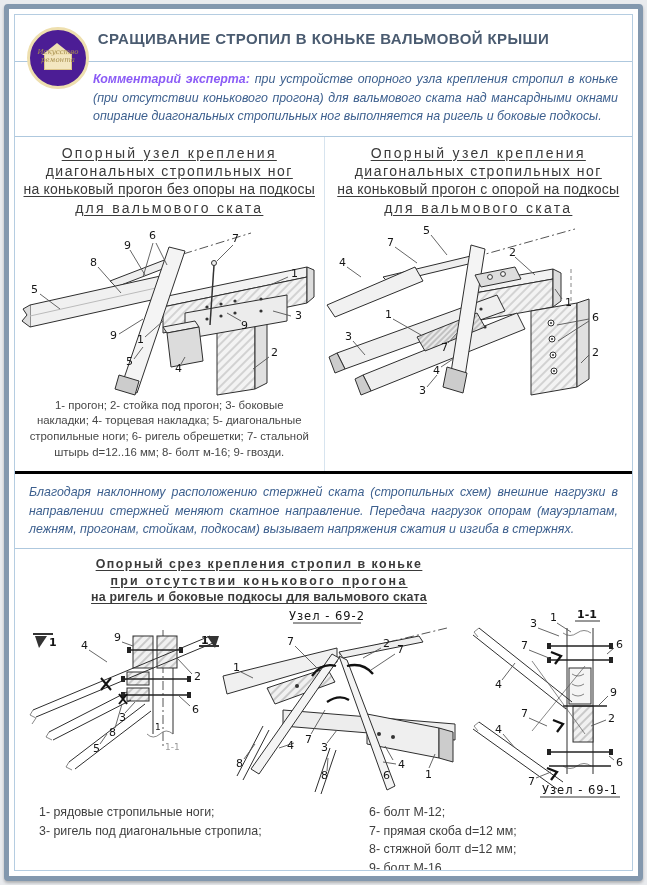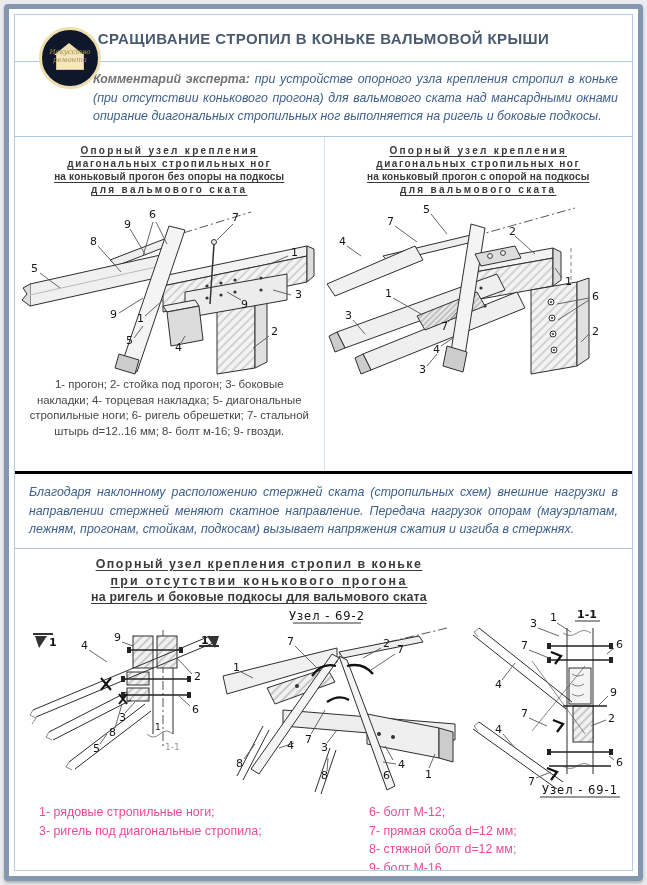--- a/index.html
+++ b/index.html
@@ -1,45 +1,45 @@
 <!DOCTYPE html>
 <html><head>
 <meta charset="utf-8">
 <style>
   html,body{margin:0;padding:0;background:#e9ebee;}
   .wrap{width:647px;height:885px;box-sizing:border-box;background:#e9ebee;padding:4px;font-family:"Liberation Sans",sans-serif;}
   .page{box-sizing:border-box;height:100%;background:#fff;border:5px solid #8398ae;border-radius:4px;padding:5px;box-shadow:0 2px 3px rgba(0,0,0,.25);}
   .inner{box-sizing:border-box;height:100%;border:1px solid #b5cde1;position:relative;overflow:hidden;}
   
   header{height:46px;border-bottom:1px solid #aec8de;display:flex;align-items:center;justify-content:center;}
-  .logo{position:absolute;top:12px;left:24px;width:56px;height:56px;border-radius:50%;background:#0f172a;border:3px solid #eedfae;z-index:2;display:flex;align-items:center;justify-content:center;flex-direction:column;}
+  .logo{position:absolute;top:12px;left:12px;width:56px;height:56px;border-radius:50%;background:#4c1d95;border:3px solid #eedfae;z-index:2;display:flex;align-items:center;justify-content:center;flex-direction:column;}
   .logo-house{width:26px;height:14px;background:#f3e6c0;border:1px solid #dcc488;position:relative;margin-top:8px;}
   .logo-house:before{content:"";position:absolute;left:-3px;top:-12px;border-left:15px solid transparent;border-right:15px solid transparent;border-bottom:12px solid #efe0b2;}
   .logo-text{position:absolute;top:18px;left:0;right:0;text-align:center;font-family:"DejaVu Serif",serif;font-style:italic;font-size:7px;line-height:1.2;color:#a8904f;}
   h1{margin:12px;font-size:15px;font-weight:bold;color:#4a5b70;letter-spacing:.4px;}
   
   .commentary{border-bottom:1px solid #aec8de;min-height:67px;box-sizing:border-box;}
   .commentary p,.note p{margin:8px 14px 8px 78px;font-size:12.4px;line-height:1.5;color:#3c5f8e;font-style:italic;text-align:justify;}
   .note{border-top:3px solid #000000;border-bottom:1px solid #aec8de;min-height:68px;box-sizing:border-box;}
   .note p{margin:9px 14px;}
-  .commentary .lead{color:#737373;font-weight:bold;}
+  .commentary .lead{color:#8b5cf6;font-weight:bold;}
   
   .diagrams{display:flex;height:334px;}
   .col{width:50%;box-sizing:border-box;padding-top:7px;}
   .col-r{border-left:1px solid #d7e4ef;}
-  .dtitle{text-align:center;font-weight:bold;color:#3a3a3a;font-size:10px;line-height:1.3;}
+  .dtitle{text-align:center;font-weight:normal;color:#3a3a3a;font-size:14px;line-height:1.3;}
   .dt-line{text-decoration:underline;text-underline-offset:2px;}
   .ls-a{letter-spacing:2.3px;}
   .ls-b{letter-spacing:1.5px;}
   .ls-c{letter-spacing:.2px;}
   .legend{text-align:center;font-size:11.4px;line-height:1.38;color:#464646;margin:1px 14px 0 14px;}
   
   .bottom{padding-top:7px;}
   .btitle{width:460px;margin-left:14px;text-align:center;font-weight:bold;color:#3a3a3a;font-size:12.4px;line-height:1.35;}
-  .blegend{display:flex;margin:2px 0 0 24px;font-size:12.4px;color:#ec4899;}
+  .blegend{display:flex;margin:2px 0 0 24px;font-size:12.4px;color:#404040;}
   .blegend ul{list-style:none;margin:0;padding:0;line-height:1.5;}
   .bl-left{width:330px;}
   .bl-right{padding-top:23px;}
   
   svg{display:block;}
   svg text{font-family:"DejaVu Sans",sans-serif;font-size:11px;fill:#151515;}
   svg text.small{font-size:9px;}
   svg text.faint{fill:#999;font-size:9px;}
   svg text.nlabel{font-size:11.5px;letter-spacing:1px;}
   .ldr{stroke:#555;stroke-width:.9;fill:none;}
@@ -259,21 +259,21 @@
       </svg>
     </div>
   </section>
 
   <section class="note">
     <p>Благодаря наклонному расположению стержней ската (стропильных схем) внешние нагрузки в направлении стержней меняют скатное направление. Передача нагрузок опорам (мауэрлатам, лежням, прогонам, стойкам, подкосам) вызывает напряжения сжатия и изгиба в стержнях.</p>
   </section>
 
   <section class="bottom">
     <div class="btitle">
-      <div class="dt-line ls-b">Опорный узел крепления стропил в коньке</div>
+      <div class="dt-line ls-b">Опорный срез крепления стропил в коньке</div>
       <div class="dt-line ls-a">при отсутствии конькового прогона</div>
       <div class="dt-line ls-c">на ригель и боковые подкосы для вальмового ската</div>
     </div>
 
     <svg width="620" height="195" viewBox="0 0 620 195" style="margin-left:12px">
       <defs>
         <pattern id="hc" width="6" height="6" patternUnits="userSpaceOnUse" patternTransform="rotate(45)">
           <rect width="6" height="6" fill="#f1f1f1"></rect>
                 <line x1="1" y1="0" x2="1" y2="6" stroke="#a8a8a8" stroke-width="1.1"></line>
         </pattern>

